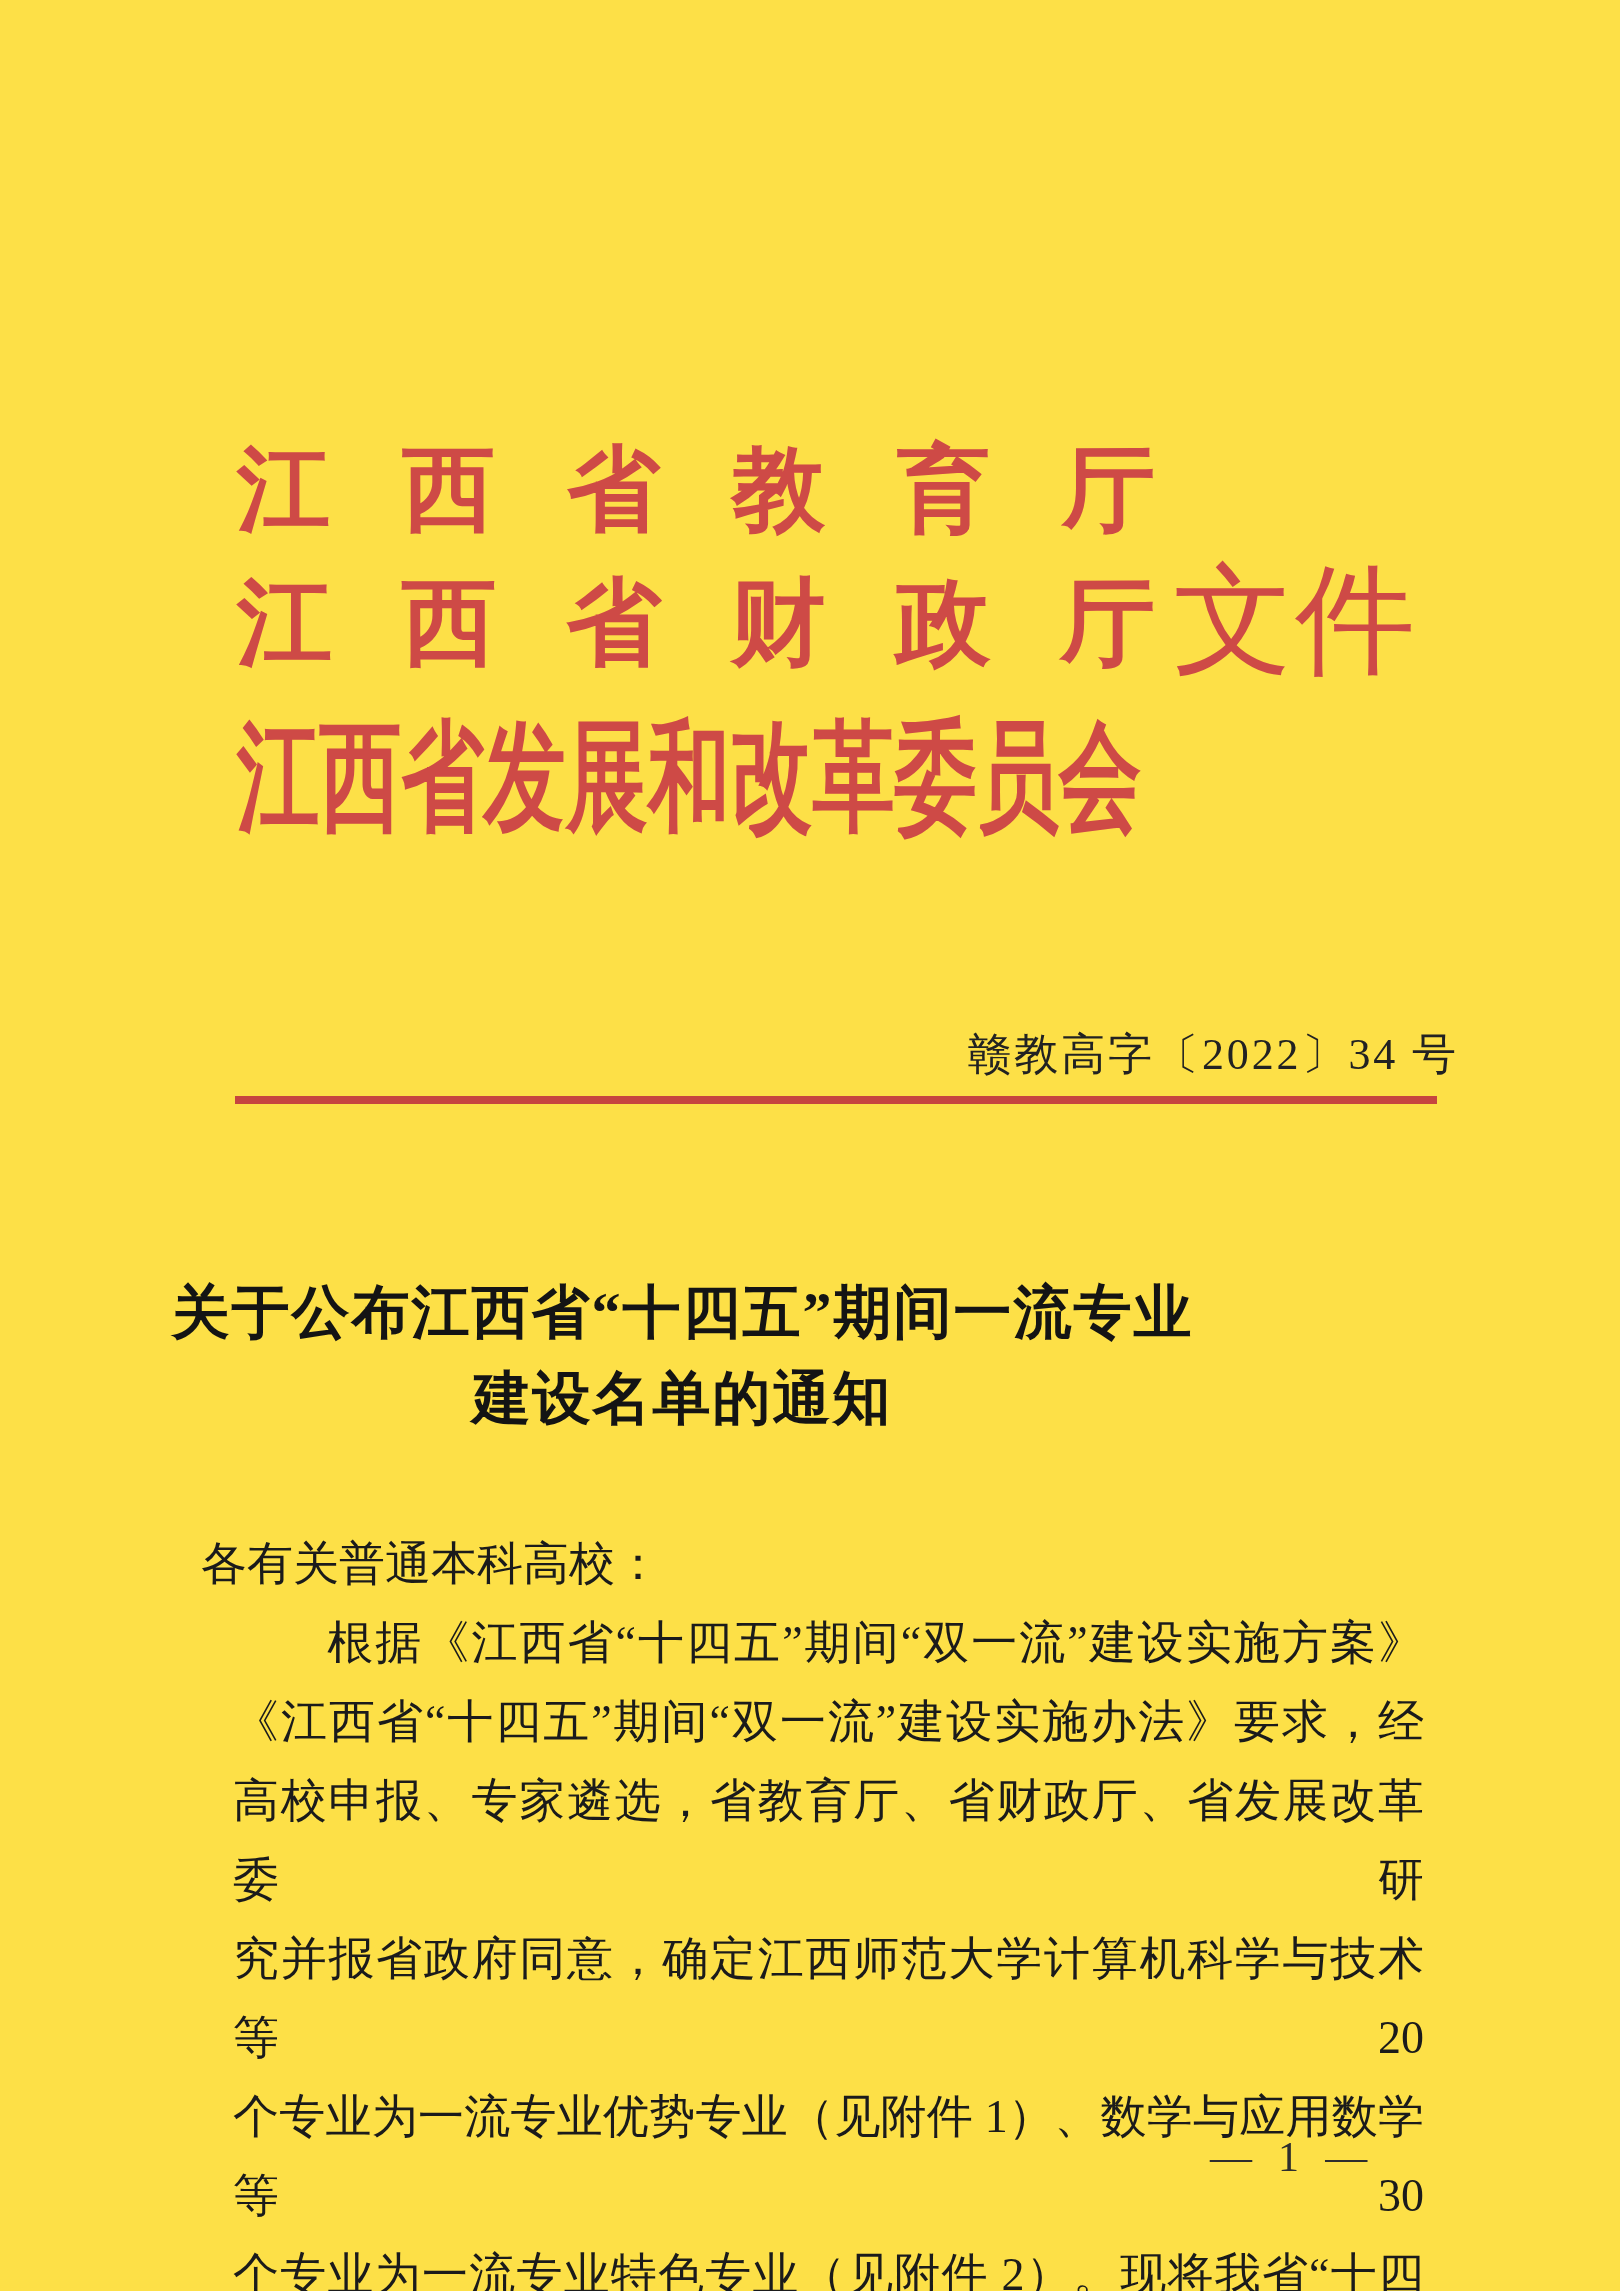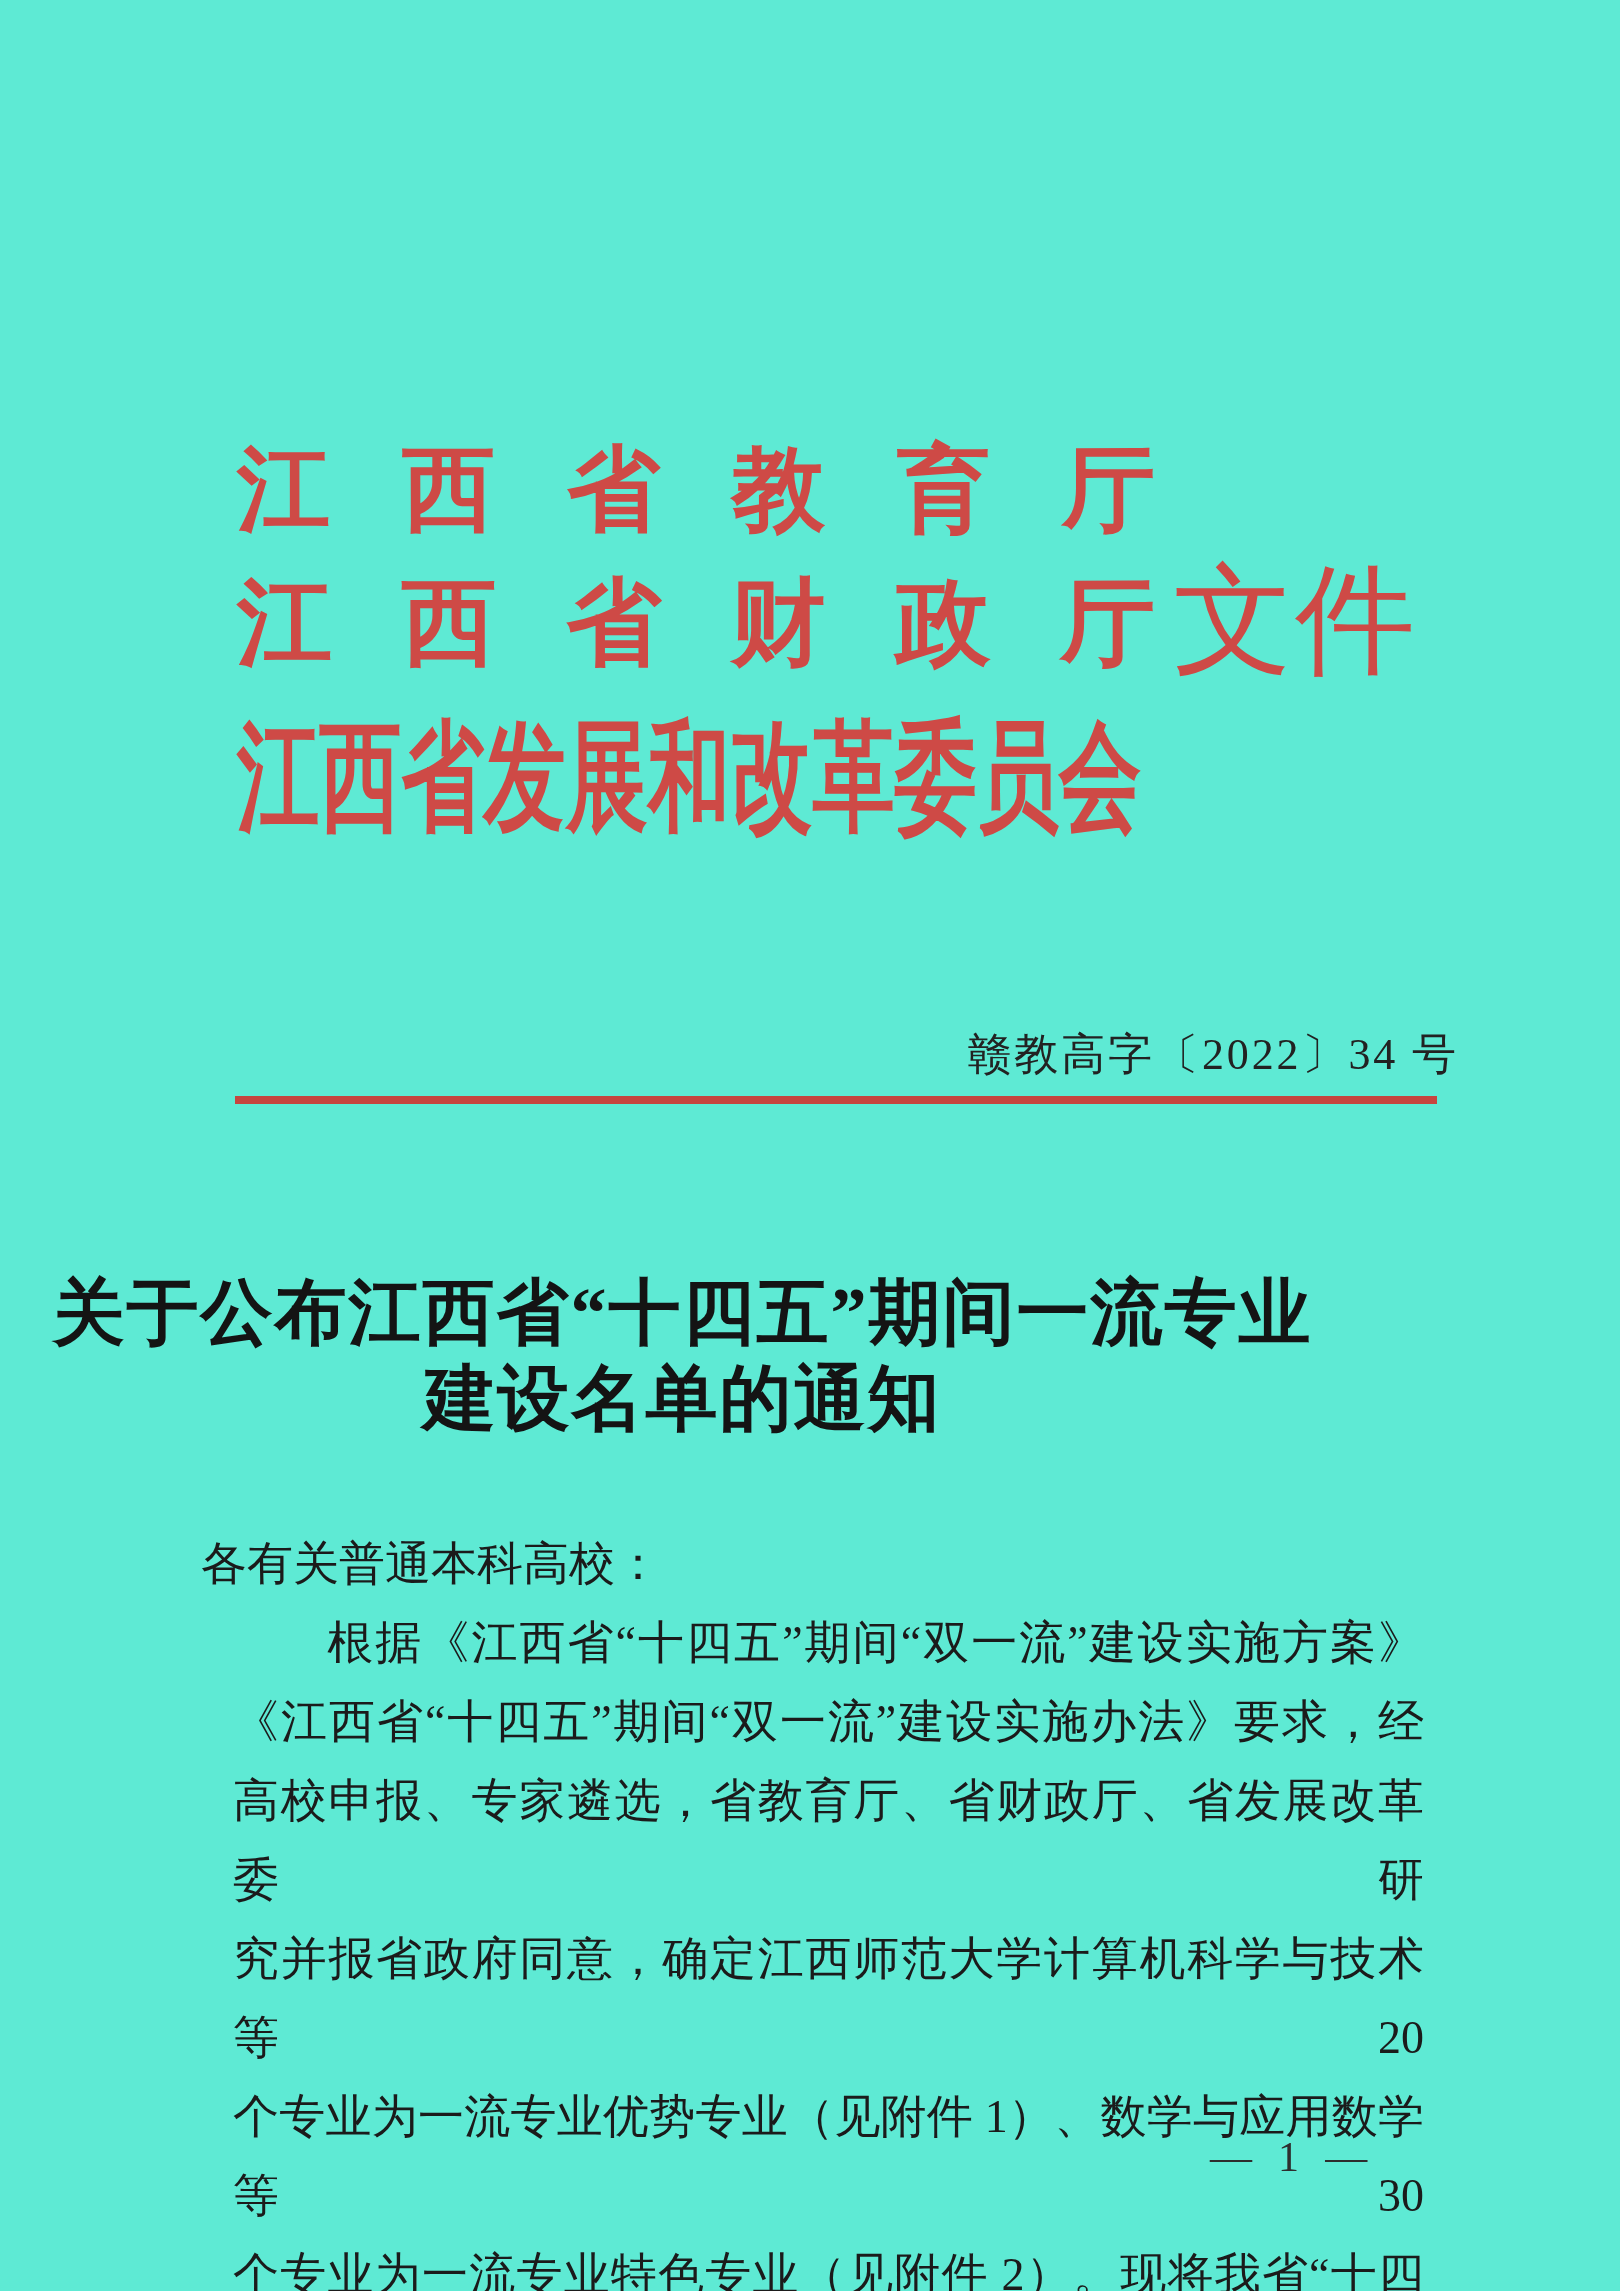--- a/index.html
+++ b/index.html
@@ -1,21 +1,21 @@
 <!DOCTYPE html>
 <html><head>
 <meta charset="utf-8">
 <style>
   html, body { margin: 0; padding: 0; background: #e8e8e8; }
   .page {
     position: relative;
     width: 1620px;
     height: 2292px;
     margin: 0 auto;
-    background: #5eead4;
+    background: #fde047;
     font-family: "Liberation Serif", "DejaVu Serif", serif;
     overflow: hidden;
     color: #1c1c1c;
   }
 
   
   .agency {
     position: absolute;
     color: #ce4a46;
     font-weight: 700;
@@ -77,21 +77,21 @@
   }
 
   
   .title-block {
     position: absolute;
     left: 0; top: 1270px;
     width: 1324px;
     box-sizing: border-box;
     padding-left: 41px;
     text-align: center;
-    font-size: 72px;
+    font-size: 58px;
     font-weight: 700;
     line-height: 86px;
     color: #141414;
     letter-spacing: 2px;
   }
 
   
   .body-block {
     position: absolute;
     left: 201px; top: 1524px;

